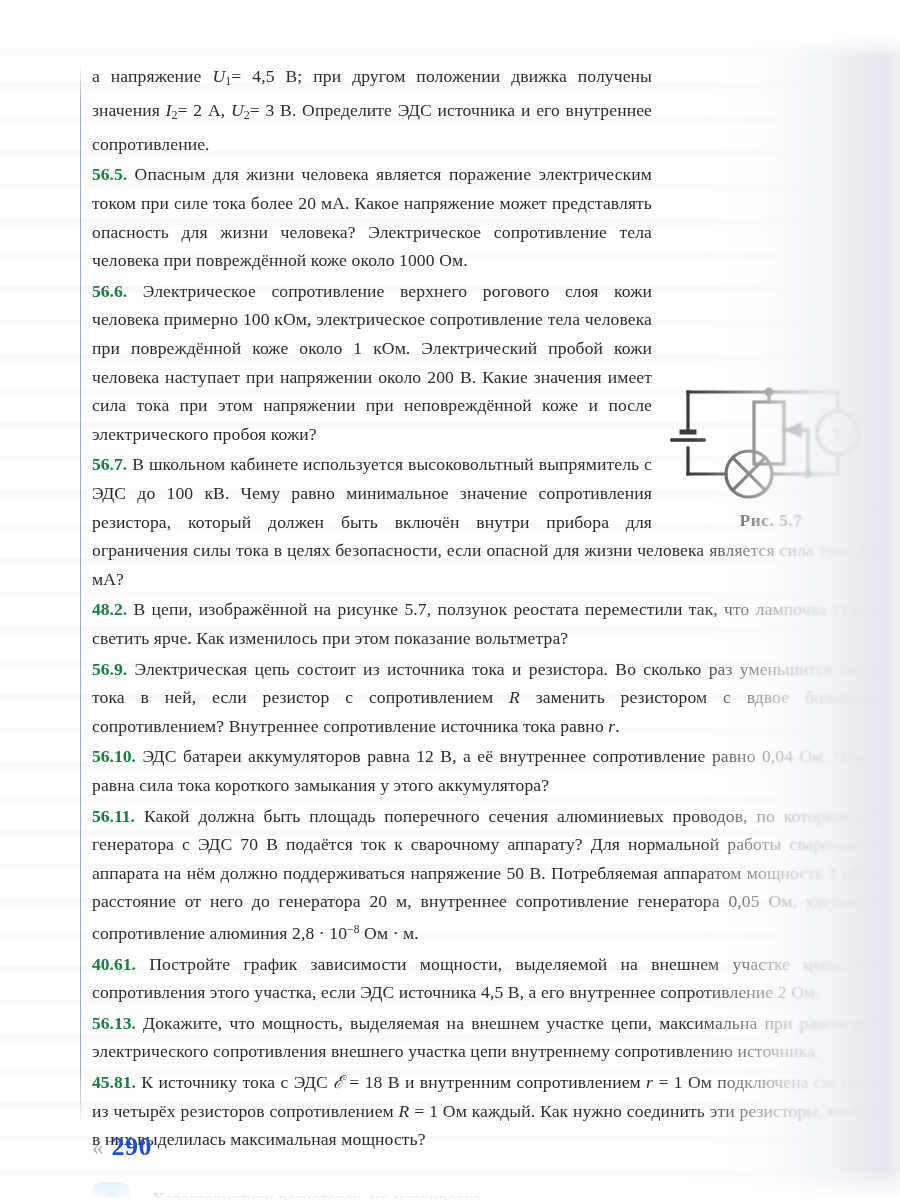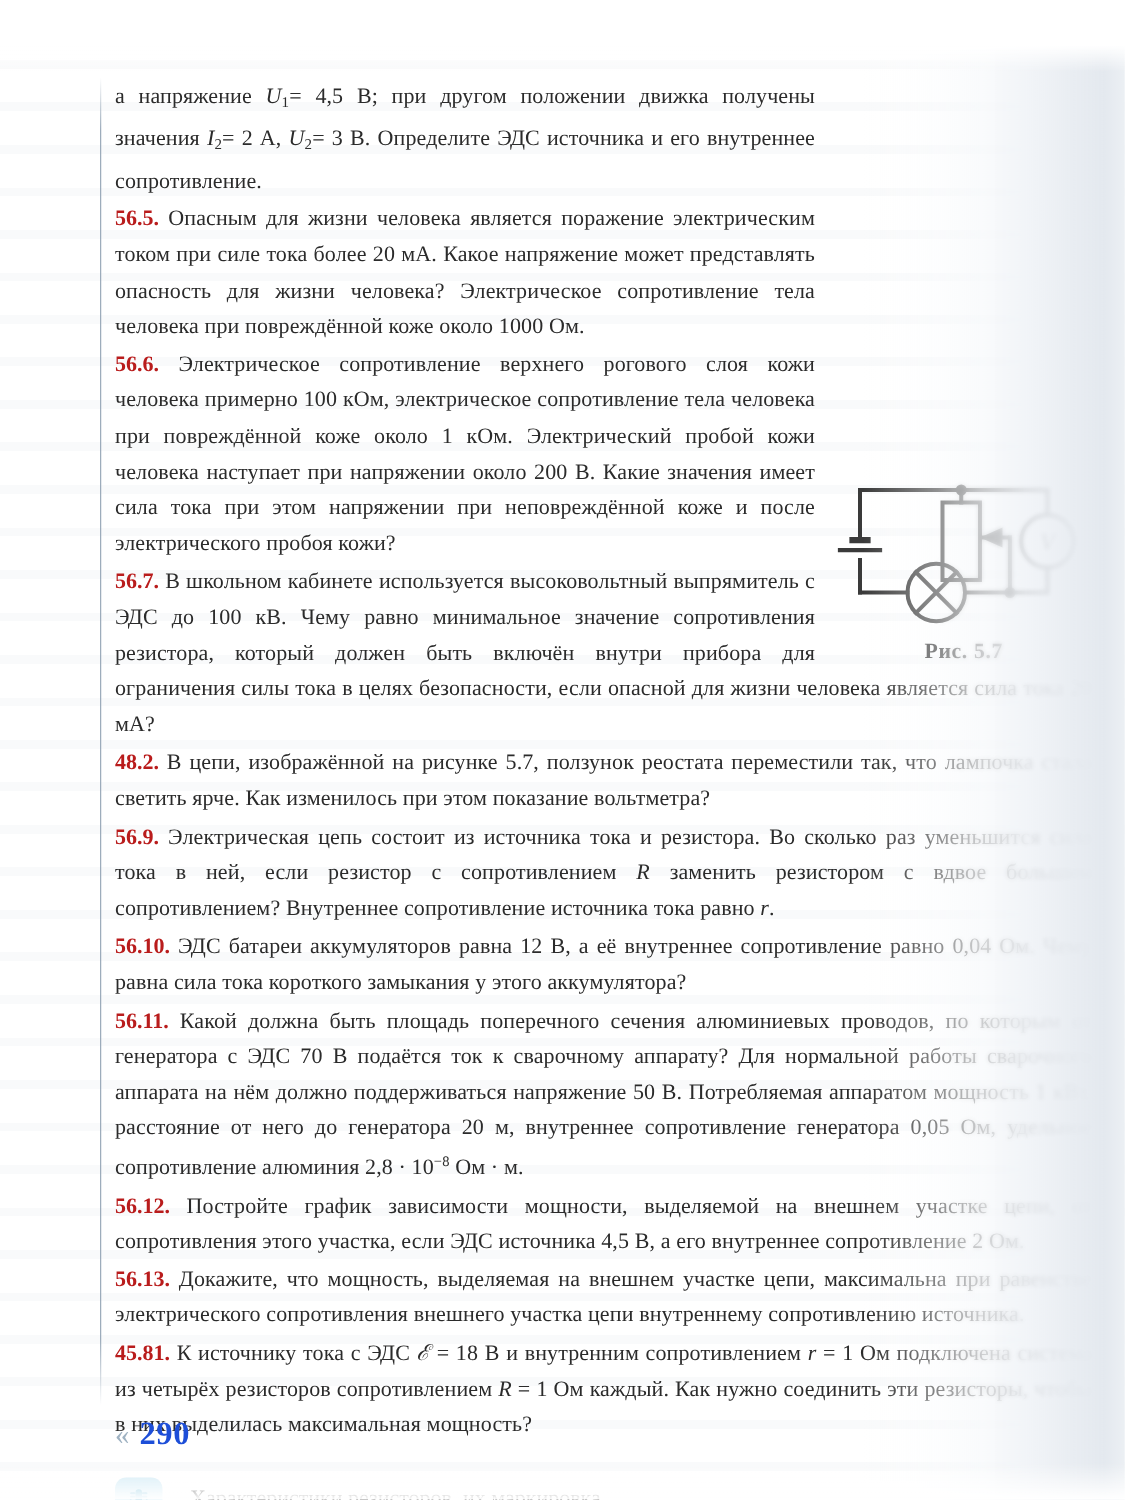--- a/index.html
+++ b/index.html
@@ -99,21 +99,21 @@
   p.para {
     margin: 0 0 2px 0;
     font-size: 17.6px;
     line-height: 28.6px;
     text-align: justify;
     text-justify: inter-word;
     letter-spacing: 0.1px;
   }
 
   .num {
-    color: #b91c1c;
+    color: #15803d;
     font-weight: bold;
     letter-spacing: 0;
   }
 
   i, .var { font-style: italic; }
   sub { font-size: 0.68em; vertical-align: -0.28em; }
   sup { font-size: 0.66em; vertical-align: 0.52em; }
 
   
   .figure {
@@ -241,21 +241,21 @@
     <p class="para"><span class="num">48.2.</span> <span>В цепи, изображённой на рисунке 5.7, ползунок реостата переместили так, что лампочка стала светить ярче. Как изменилось при этом показание вольтметра?</span></p>
 
     <p class="para"><span class="num">56.9.</span> <span>Электрическая цепь состоит из источника тока и резистора. Во сколько раз уменьшится сила тока в ней, если резистор с сопротивлением </span><i class="var">R</i><span> заменить резистором с вдвое большим сопротивлением? Внутреннее сопротивление источника тока равно </span><i class="var">r</i><span>.</span></p>
 
     <div class="clearer"></div>
 
     <p class="para"><span class="num">56.10.</span> <span>ЭДС батареи аккумуляторов равна 12 В, а её внутреннее сопротивление равно 0,04 Ом. Чему равна сила тока короткого замыкания у этого аккумулятора?</span></p>
 
     <p class="para"><span class="num">56.11.</span> <span>Какой должна быть площадь поперечного сечения алюминиевых проводов, по которым от генератора с ЭДС 70 В подаётся ток к сварочному аппарату? Для нормальной работы сварочного аппарата на нём должно поддерживаться напряжение 50 В. Потребляемая аппаратом мощность 1 кВт, расстояние от него до генератора 20 м, внутреннее сопротивление генератора 0,05 Ом, удельное сопротивление алюминия 2,8 · 10</span><sup>−8</sup><span> Ом · м.</span></p>
 
-    <p class="para"><span class="num">56.12.</span> <span>Постройте график зависимости мощности, выделяемой на внешнем участке цепи, от сопротивления этого участка, если ЭДС источника 4,5 В, а его внутреннее сопротивление 2 Ом.</span></p>
+    <p class="para"><span class="num">40.61.</span> <span>Постройте график зависимости мощности, выделяемой на внешнем участке цепи, от сопротивления этого участка, если ЭДС источника 4,5 В, а его внутреннее сопротивление 2 Ом.</span></p>
 
     <p class="para"><span class="num">56.13.</span> <span>Докажите, что мощность, выделяемая на внешнем участке цепи, максимальна при равенстве электрического сопротивления внешнего участка цепи внутреннему сопротивлению источника.</span></p>
 
     <p class="para"><span class="num">45.81.</span> <span>К источнику тока с ЭДС </span><i class="var">ℰ</i><span> = 18 В и внутренним сопротивлением </span><i class="var">r</i><span> = 1 Ом подключена система из четырёх резисторов сопротивлением </span><i class="var">R</i><span> = 1 Ом каждый. Как нужно соединить эти резисторы, чтобы в них выделилась максимальная мощность?</span></p>
 
     <div class="icon-row" style="margin-top:26px;">
       <div class="icon-box">
         <svg width="24" height="24" viewBox="0 0 24 24">
           <g fill="#79bfda">
             <rect x="9.4" y="2.4" width="5.2" height="11.4" rx="2.6"></rect>

